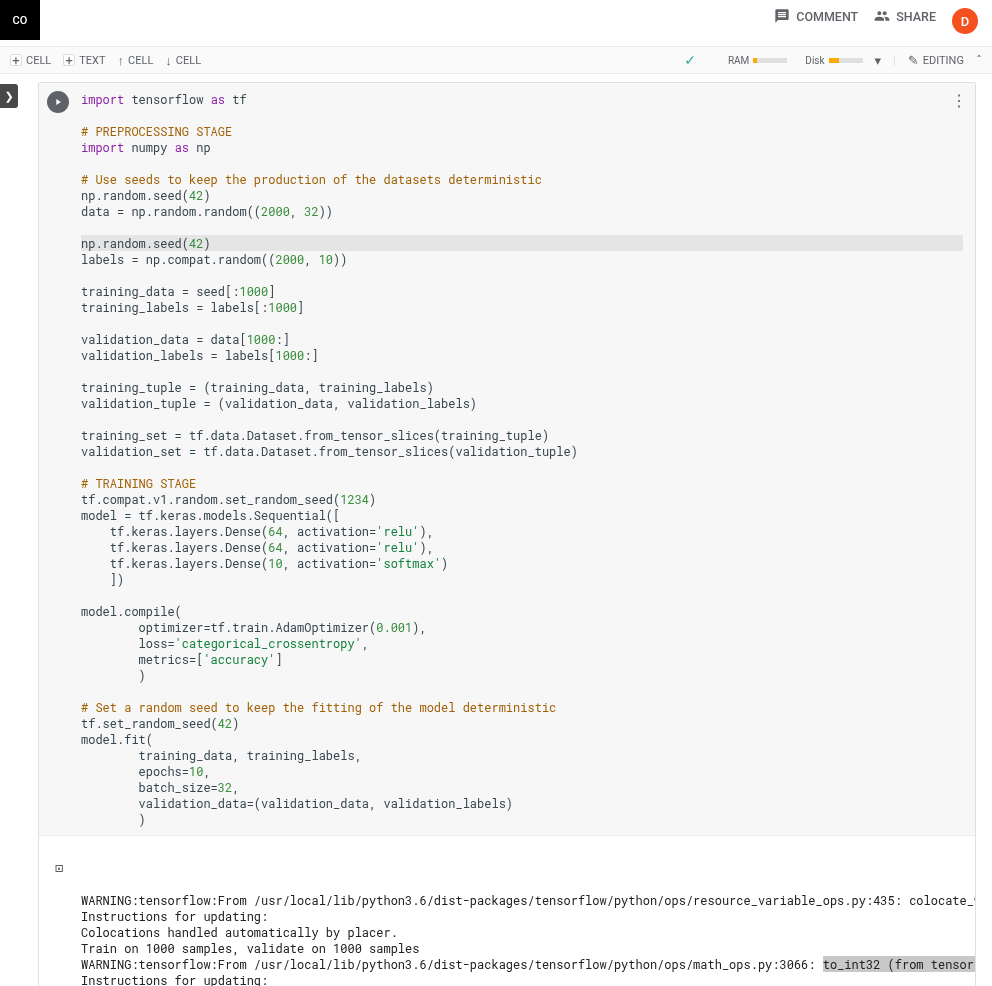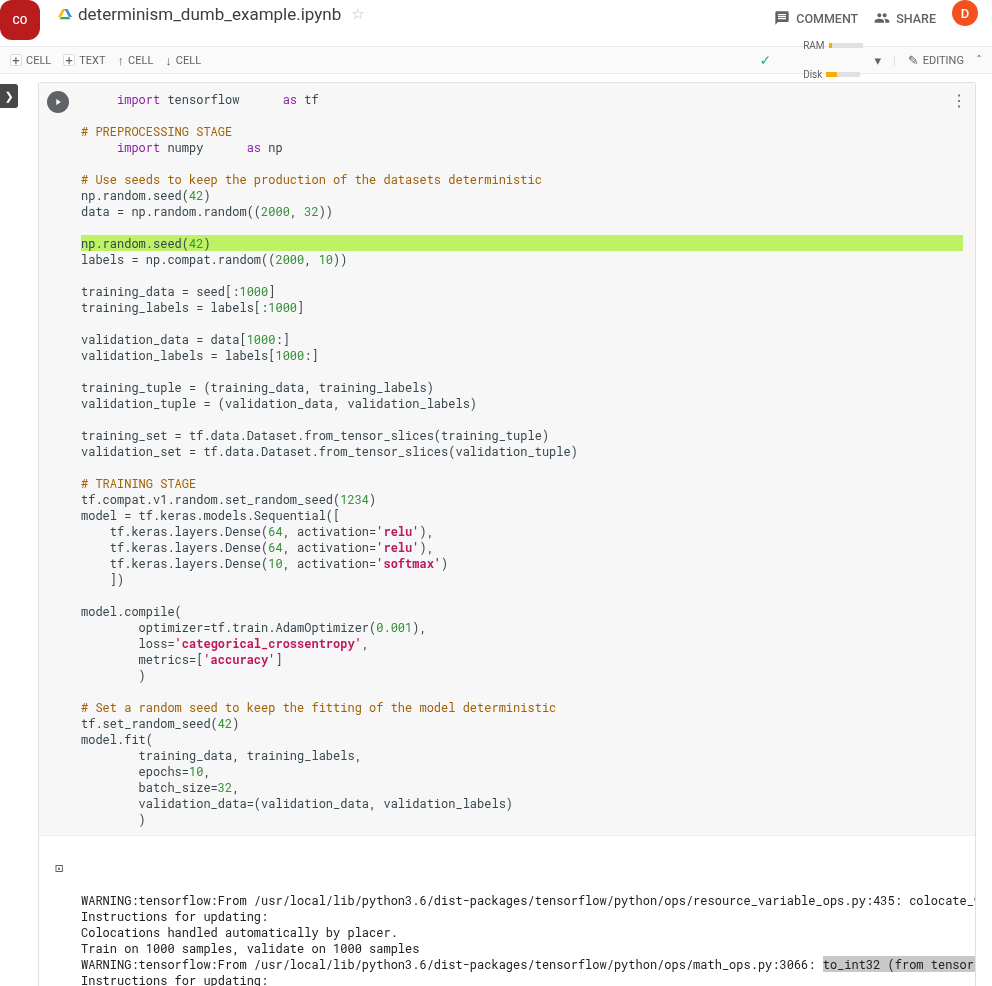--- a/index.html
+++ b/index.html
@@ -1,70 +1,61 @@
 <!DOCTYPE html>
 <html><head>
 <meta charset="utf-8">
 <style>
   * { box-sizing: border-box; margin: 0; padding: 0; }
   body { font-family: Roboto, Arial, sans-serif; font-size: 13px; background: #fff; color: #3c4043; width: 992px; height: 986px; overflow: hidden; }
   .topbar { display: flex; align-items: flex-start; height: 46px; border-bottom: 1px solid transparent; }
-  .logo { width: 40px; height: 40px; background: #b91c1c; display: flex; align-items: center; justify-content: center; color: #fff; font-size: 11px; font-weight: 500; border-radius: 12px; }
+  .logo { width: 40px; height: 40px; background: #000000; display: flex; align-items: center; justify-content: center; color: #fff; font-size: 11px; font-weight: 500; }
   .title-area { flex: 1; padding: 4px 8px 0 18px; }
   .title-row { display: flex; align-items: center; gap: 6px; }
   .drive-icon { width: 14px; height: 14px; }
   .doc-title { font-size: 17px; color: #3c4043; }
   .star { color: #bbb; font-size: 15px; margin-left: 4px; }
   .menus { display: flex; gap: 14px; margin-top: 6px; font-size: 12.5px; color: #3c4043; }
-  .right-top { display: flex; align-items: flex-end; gap: 16px; padding: 0 14px 0 0; font-size: 12.5px; font-weight: 500; color: #5f6368; }
+  .right-top { display: flex; align-items: flex-start; gap: 16px; padding: 8px 14px 0 0; font-size: 12.5px; font-weight: 500; color: #5f6368; }
   .rt-item { display: flex; align-items: center; gap: 6px; cursor: pointer; }
   .avatar { width: 26px; height: 26px; border-radius: 50%; background: #f4511e; color: #fff; display: flex; align-items: center; justify-content: center; font-size: 13px; font-weight: 500; }
   .toolbar { height: 28px; background: #fafafa; display: flex; align-items: center; padding: 0 10px; border-top: 1px solid #e8eaed; border-bottom: 1px solid #e8eaed; font-size: 11px; color: #5f6368; }
   .tb-left { display: flex; align-items: center; gap: 12px; }
   .tb-btn { display: flex; align-items: center; gap: 4px; cursor: pointer; }
   .tb-plus { width: 12px; height: 12px; display: inline-flex; align-items: center; justify-content: center; font-size: 13px; line-height: 1; color: #5f6368; background:#fff; border:1px solid #dadce0; border-radius:2px;}
   .tb-right { margin-left: auto; display: flex; align-items: center; gap: 12px; }
-  .ram-disk { font-size: 10px; line-height: 11px; color: #5f6368; display: flex; flex-direction: column; gap: 18px; margin-left: 16px; }
+  .ram-disk { font-size: 10px; line-height: 11px; color: #5f6368; display: flex; flex-direction: row; gap: 18px; margin-left: 16px; }
   .ram-row { display: flex; align-items: center; gap: 4px; }
   .bar { width: 34px; height: 5px; background: #e0e0e0; position: relative; }
   .bar-fill { position: absolute; left: 0; top: 0; bottom: 0; background: #f9ab00; }
   .chev, .pencil, .arrow { font-size: 13px; color: #5f6368; }
   .check { color: #26a69a; font-size: 14px; margin-right:4px;}
   .side-toggle { position: absolute; left: 0; top: 84px; width: 18px; height: 24px; background: #484848; color: #fff; display: flex; align-items: center; justify-content: center; font-size: 11px; border-radius: 0 3px 3px 0; }
   .notebook { padding: 8px 16px 8px 38px; }
   .cell { border: 1px solid #e0e0e0; border-radius: 2px; background: #fff; box-shadow: 0 0 0 0; margin-bottom: 8px; position: relative; }
   .cell-gutter { position: absolute; left: 6px; top: 8px; width: 26px; display: flex; flex-direction: column; align-items: center; }
   .run-btn { width: 22px; height: 22px; border-radius: 50%; background: #5f6368; display: flex; align-items: center; justify-content: center; cursor: pointer; }
   .run-btn svg { fill: #fff; }
   .cell-more { position: absolute; right: 8px; top: 8px; color: #5f6368; font-size: 16px; cursor: pointer; }
   .code { padding: 8px 12px 8px 42px; font-family: "Roboto Mono", Menlo, monospace; font-size: 12px; line-height: 16px; white-space: pre; color: #37474f; overflow-x: auto; background: #f7f7f7; }
-  .hl-line { background: #bef264; display: inline-block; width: 100%; }
+  .hl-line { background: #e5e5e5; display: inline-block; width: 100%; }
   .output-gutter { position: absolute; left: 10px; width: 20px; text-align: center; color: #5f6368; font-size: 14px; }
   .output { padding: 8px 12px 12px 42px; font-family: "Roboto Mono", Menlo, monospace; font-size: 12px; line-height: 16px; white-space: pre; color: #202124; overflow-x: auto; border-top: 1px solid #eee; position: relative; }
   .out-hl { background: #c8c8c8; }
-  .imp { color: #8e24aa; margin-left: 36px; }
-  .str { color: #be185d; font-weight: bold; }
+  .imp { color: #8e24aa; }
+  .str { color: #15803d; }
   .num { color: #388e3c; }
   .cmt { color: #a16207; }
 </style>
 </head>
 <body>
 
 <div class="topbar">
   <div class="logo">CO</div>
   <div class="title-area">
-    <div class="title-row">
-      <svg class="drive-icon" viewBox="0 0 24 24">
-          <path fill="#FBBC04" d="M7.7 3.5L0 17h5.3L13 3.5z"></path>
-          <path fill="#4285F4" d="M16.3 3.5L24 17h-5.3L11 3.5z"></path>
-          <path fill="#34A853" d="M2.6 21l2.7-4h13.4l2.7 4z"></path>
-        </svg>
-      <span class="doc-title">determinism_dumb_example.ipynb</span>
-      <span class="star">☆</span>
-    </div>
   </div>
   <div class="right-top">
     <div class="rt-item">
       <svg width="16" height="16" viewBox="0 0 24 24">
           <path fill="#5f6368" d="M20 2H4c-1.1 0-2 .9-2 2v18l4-4h14c1.1 0 2-.9 2-2V4c0-1.1-.9-2-2-2zm-2 12H6v-2h12v2zm0-3H6V9h12v2zm0-3H6V6h12v2z"></path>
         </svg>
       <span>COMMENT</span>
     </div>
     <div class="rt-item">
       <svg width="16" height="16" viewBox="0 0 24 24">

